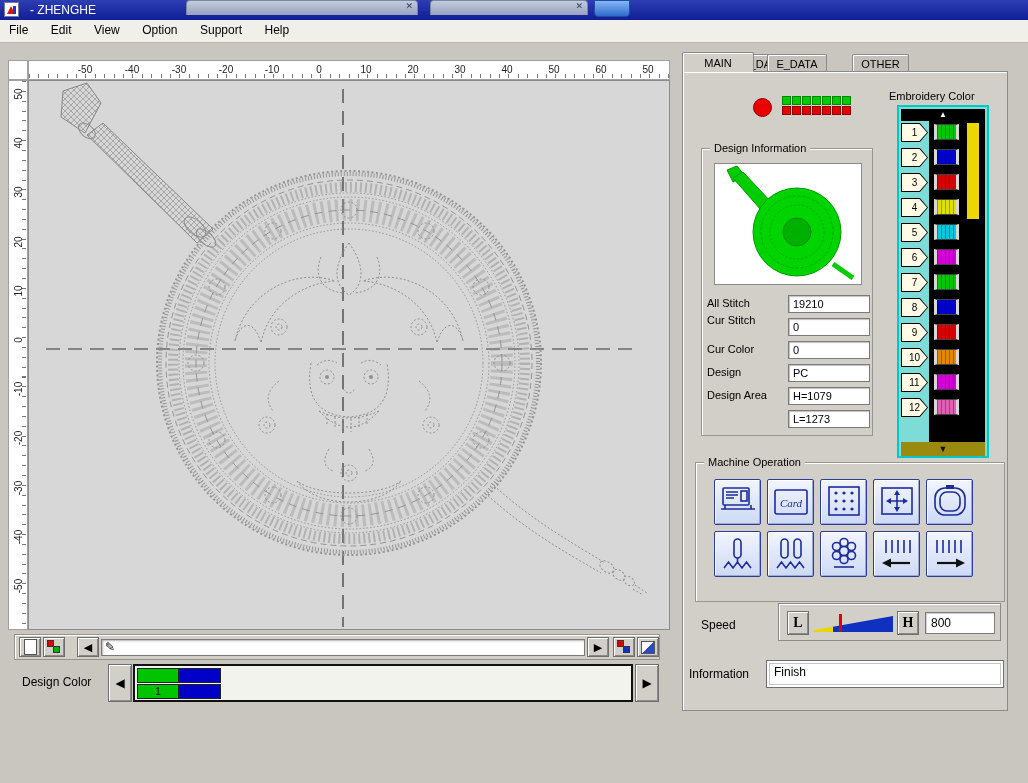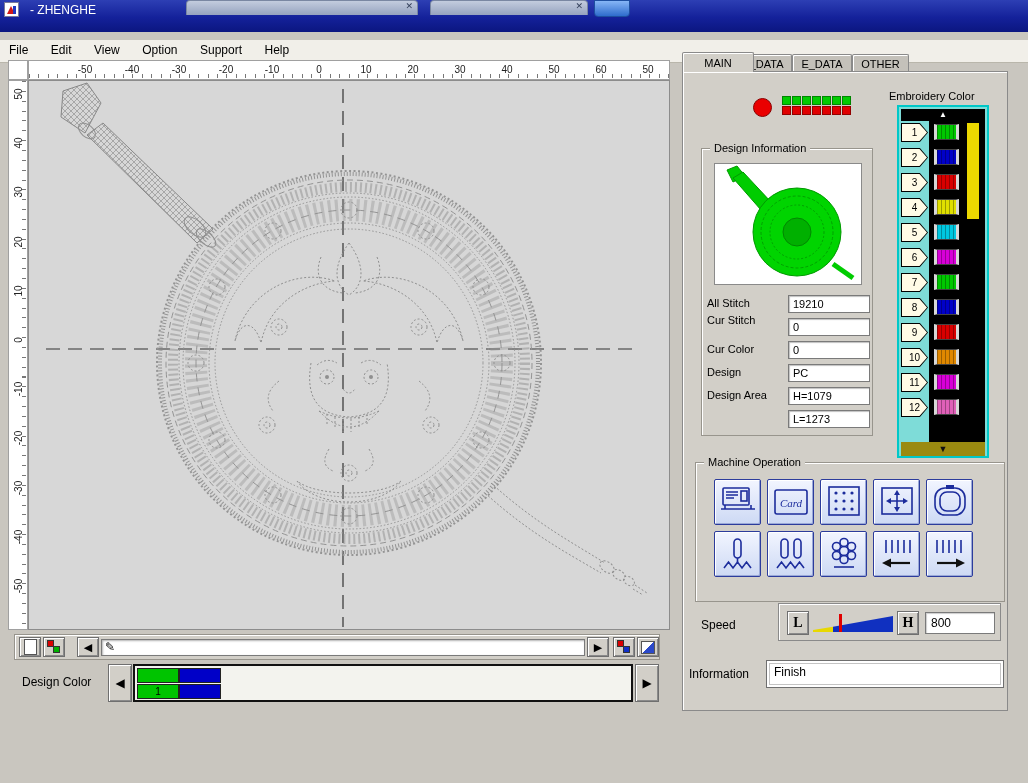--- a/index.html
+++ b/index.html
@@ -16,21 +16,21 @@
   #app-logo .bar{position:absolute;right:2px;top:3px;width:3px;height:8px;background:#2038c0;}
   #win-title{position:absolute;left:30px;top:3px;color:#fff;font-size:12px;}
   .bg-tab{position:absolute;top:0;height:15px;border:1px solid #7a87a2;border-bottom:none;
     border-radius:4px 4px 0 0;background:linear-gradient(180deg,#c3ccde,#96a3bf);box-sizing:border-box;}
   .bg-tab .x{position:absolute;right:4px;top:0px;font-size:9px;color:#35415c;}
   #bg-btn-blue{position:absolute;left:594px;top:0;width:36px;height:17px;border-radius:0 0 4px 4px;
     background:linear-gradient(180deg,#86b6f6,#2e6ccc);border:1px solid #1d4fa0;box-sizing:border-box;}
 
   
   #menubar{position:absolute;left:0;top:20px;width:1028px;height:22px;background:#f1efe9;
-    border-bottom:1px solid #b9b6ab;margin-top:20px;}
+    border-bottom:1px solid #b9b6ab;}
   .menu-item{display:inline-block;padding:3px 9px 0 9px;font-size:12px;cursor:default;}
 
   
   #ruler-corner{position:absolute;left:8px;top:60px;width:20px;height:20px;background:#fff;
     border:1px solid #a0a0a0;box-sizing:border-box;}
   #ruler-top{position:absolute;left:28px;top:60px;width:642px;height:20px;background:#fff;
     border:1px solid #a0a0a0;box-sizing:border-box;}
   #ruler-left{position:absolute;left:8px;top:80px;width:20px;height:550px;background:#fff;
     border:1px solid #a0a0a0;box-sizing:border-box;}
   #canvas{position:absolute;left:28px;top:80px;width:642px;height:550px;background:#d7d7d7;
@@ -338,21 +338,21 @@
     <div class="dc-swatch" style="left: 44px; top: 18px; background: rgb(0, 0, 200);">
         <span></span>
       </div>
   </div>
   <div class="dc-arrow" style="left:635px">
     <span>▶</span>
   </div>
 
   <div class="tab active" style="left:682px;top:52px;width:72px;height:20px;">MAIN</div>
   <div class="tab" style="left:732px;top:54px;width:60px;height:18px;">M_DATA</div>
-  <div class="tab" style="left:792px;top:54px;width:60px;height:18px;">E_DATA</div>
+  <div class="tab" style="left:767px;top:54px;width:60px;height:18px;">E_DATA</div>
   <div class="tab" style="left:852px;top:54px;width:57px;height:18px;">OTHER</div>
 
   <div id="panel">
 
     <div id="run-circle"></div>
     <div id="led-grid">
       <div class="led-row">
         <span class="led" style="background: rgb(0, 204, 0);"></span>
           <span class="led" style="background: rgb(0, 204, 0);"></span>
           <span class="led" style="background: rgb(0, 204, 0);"></span>

